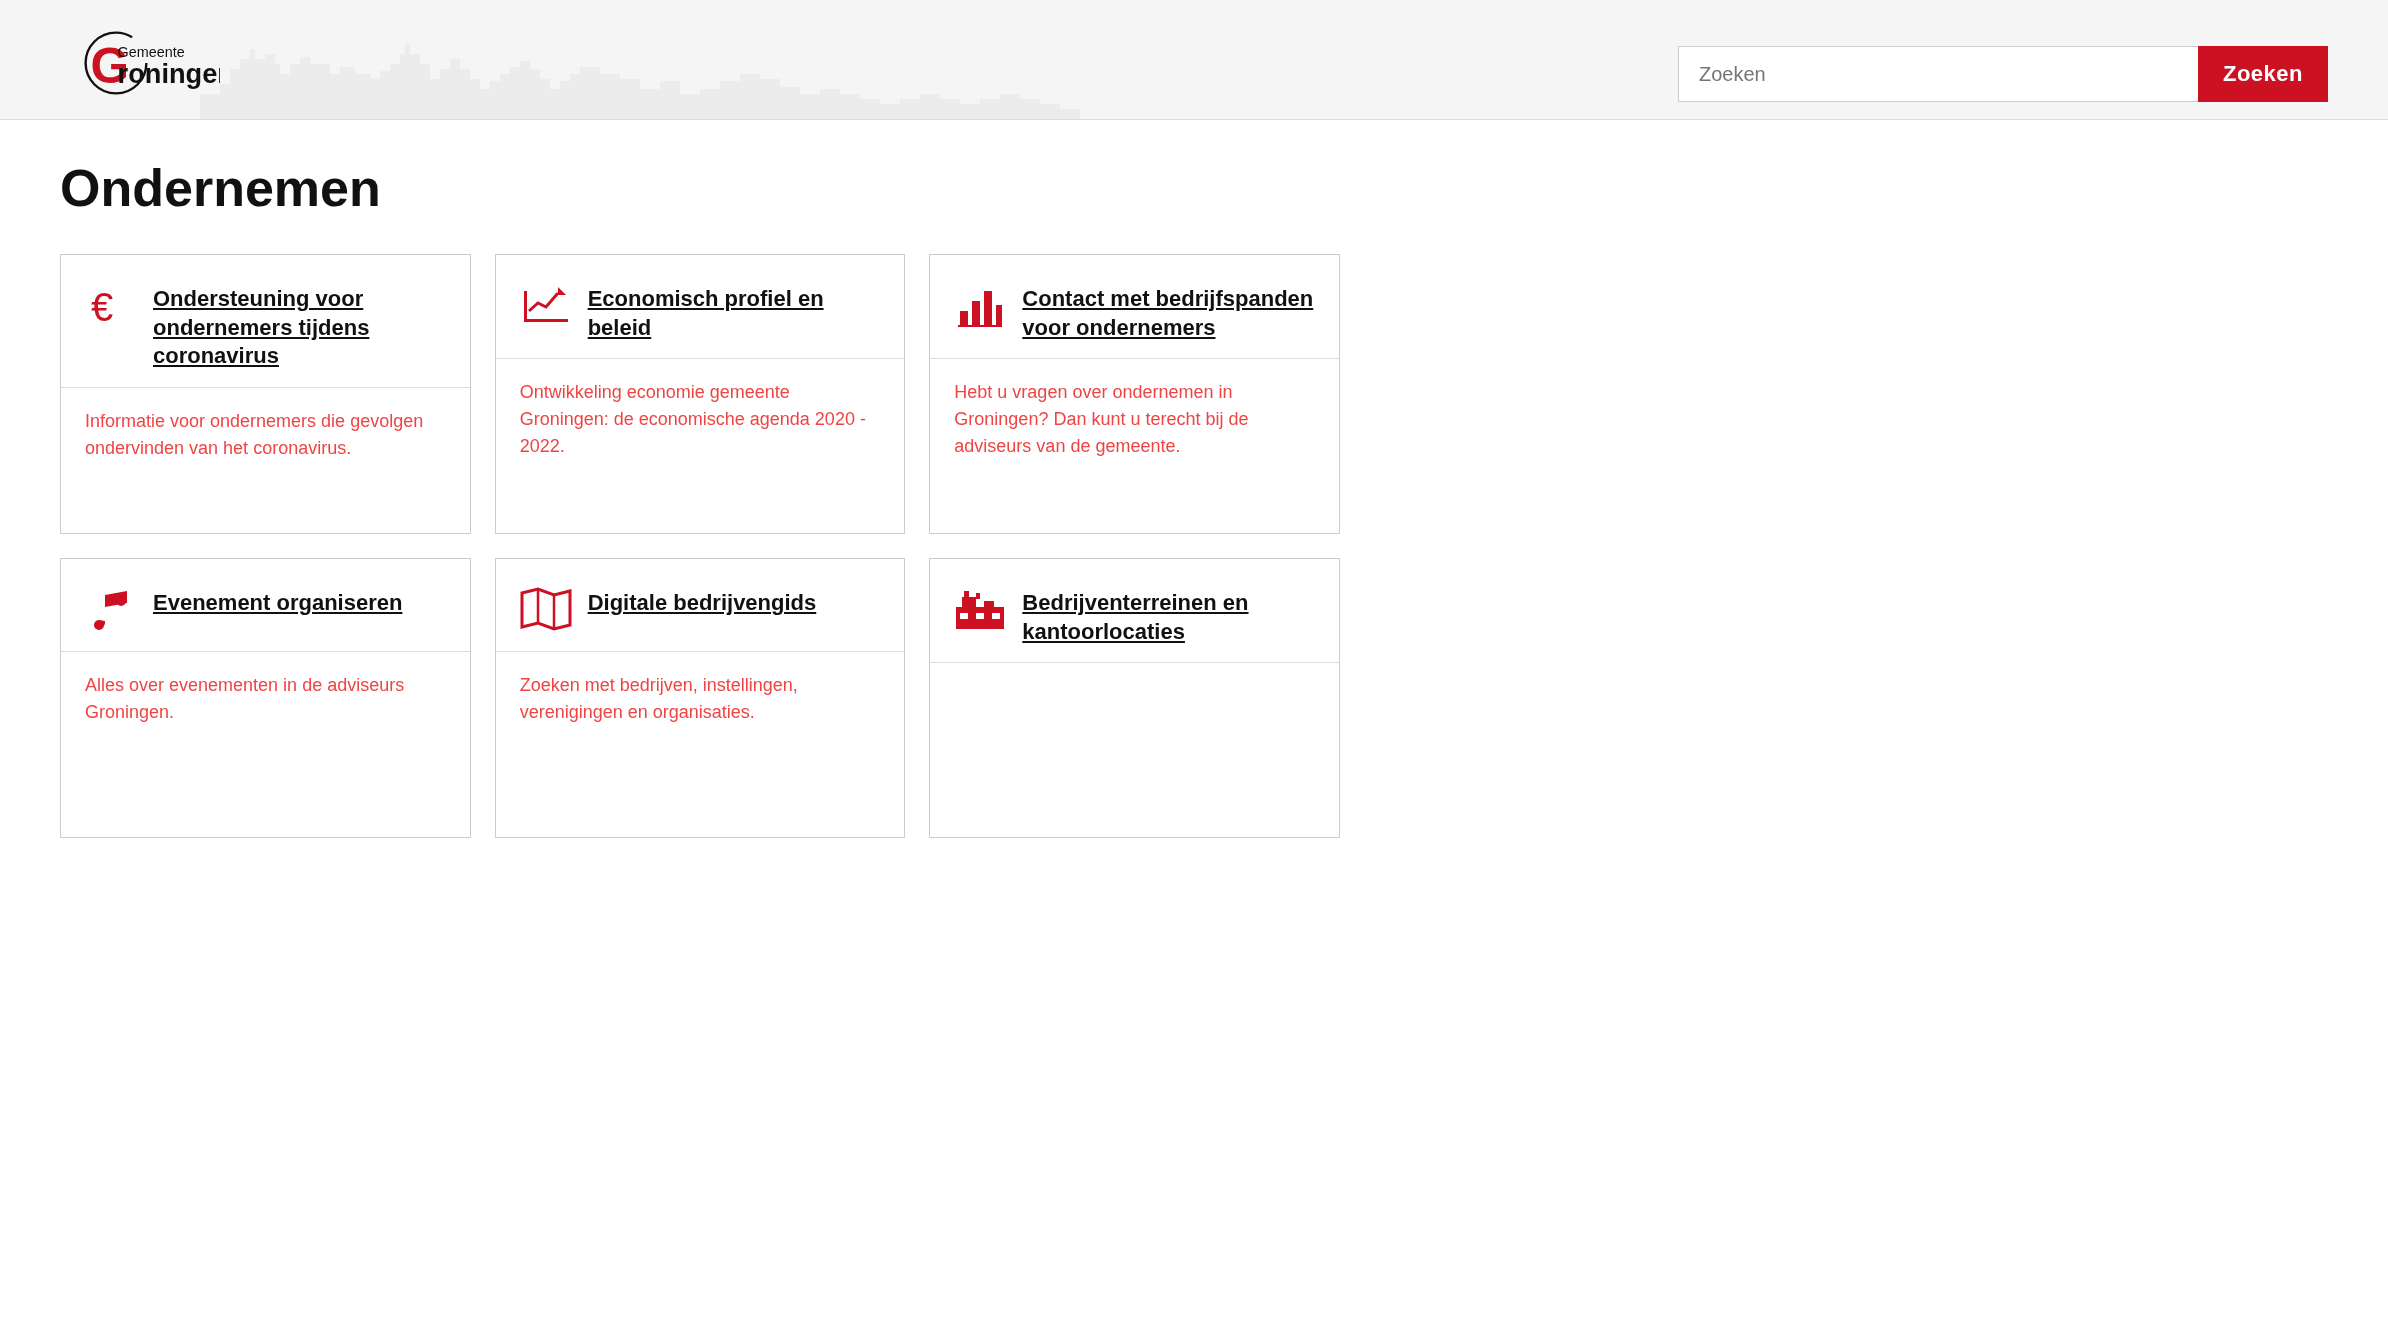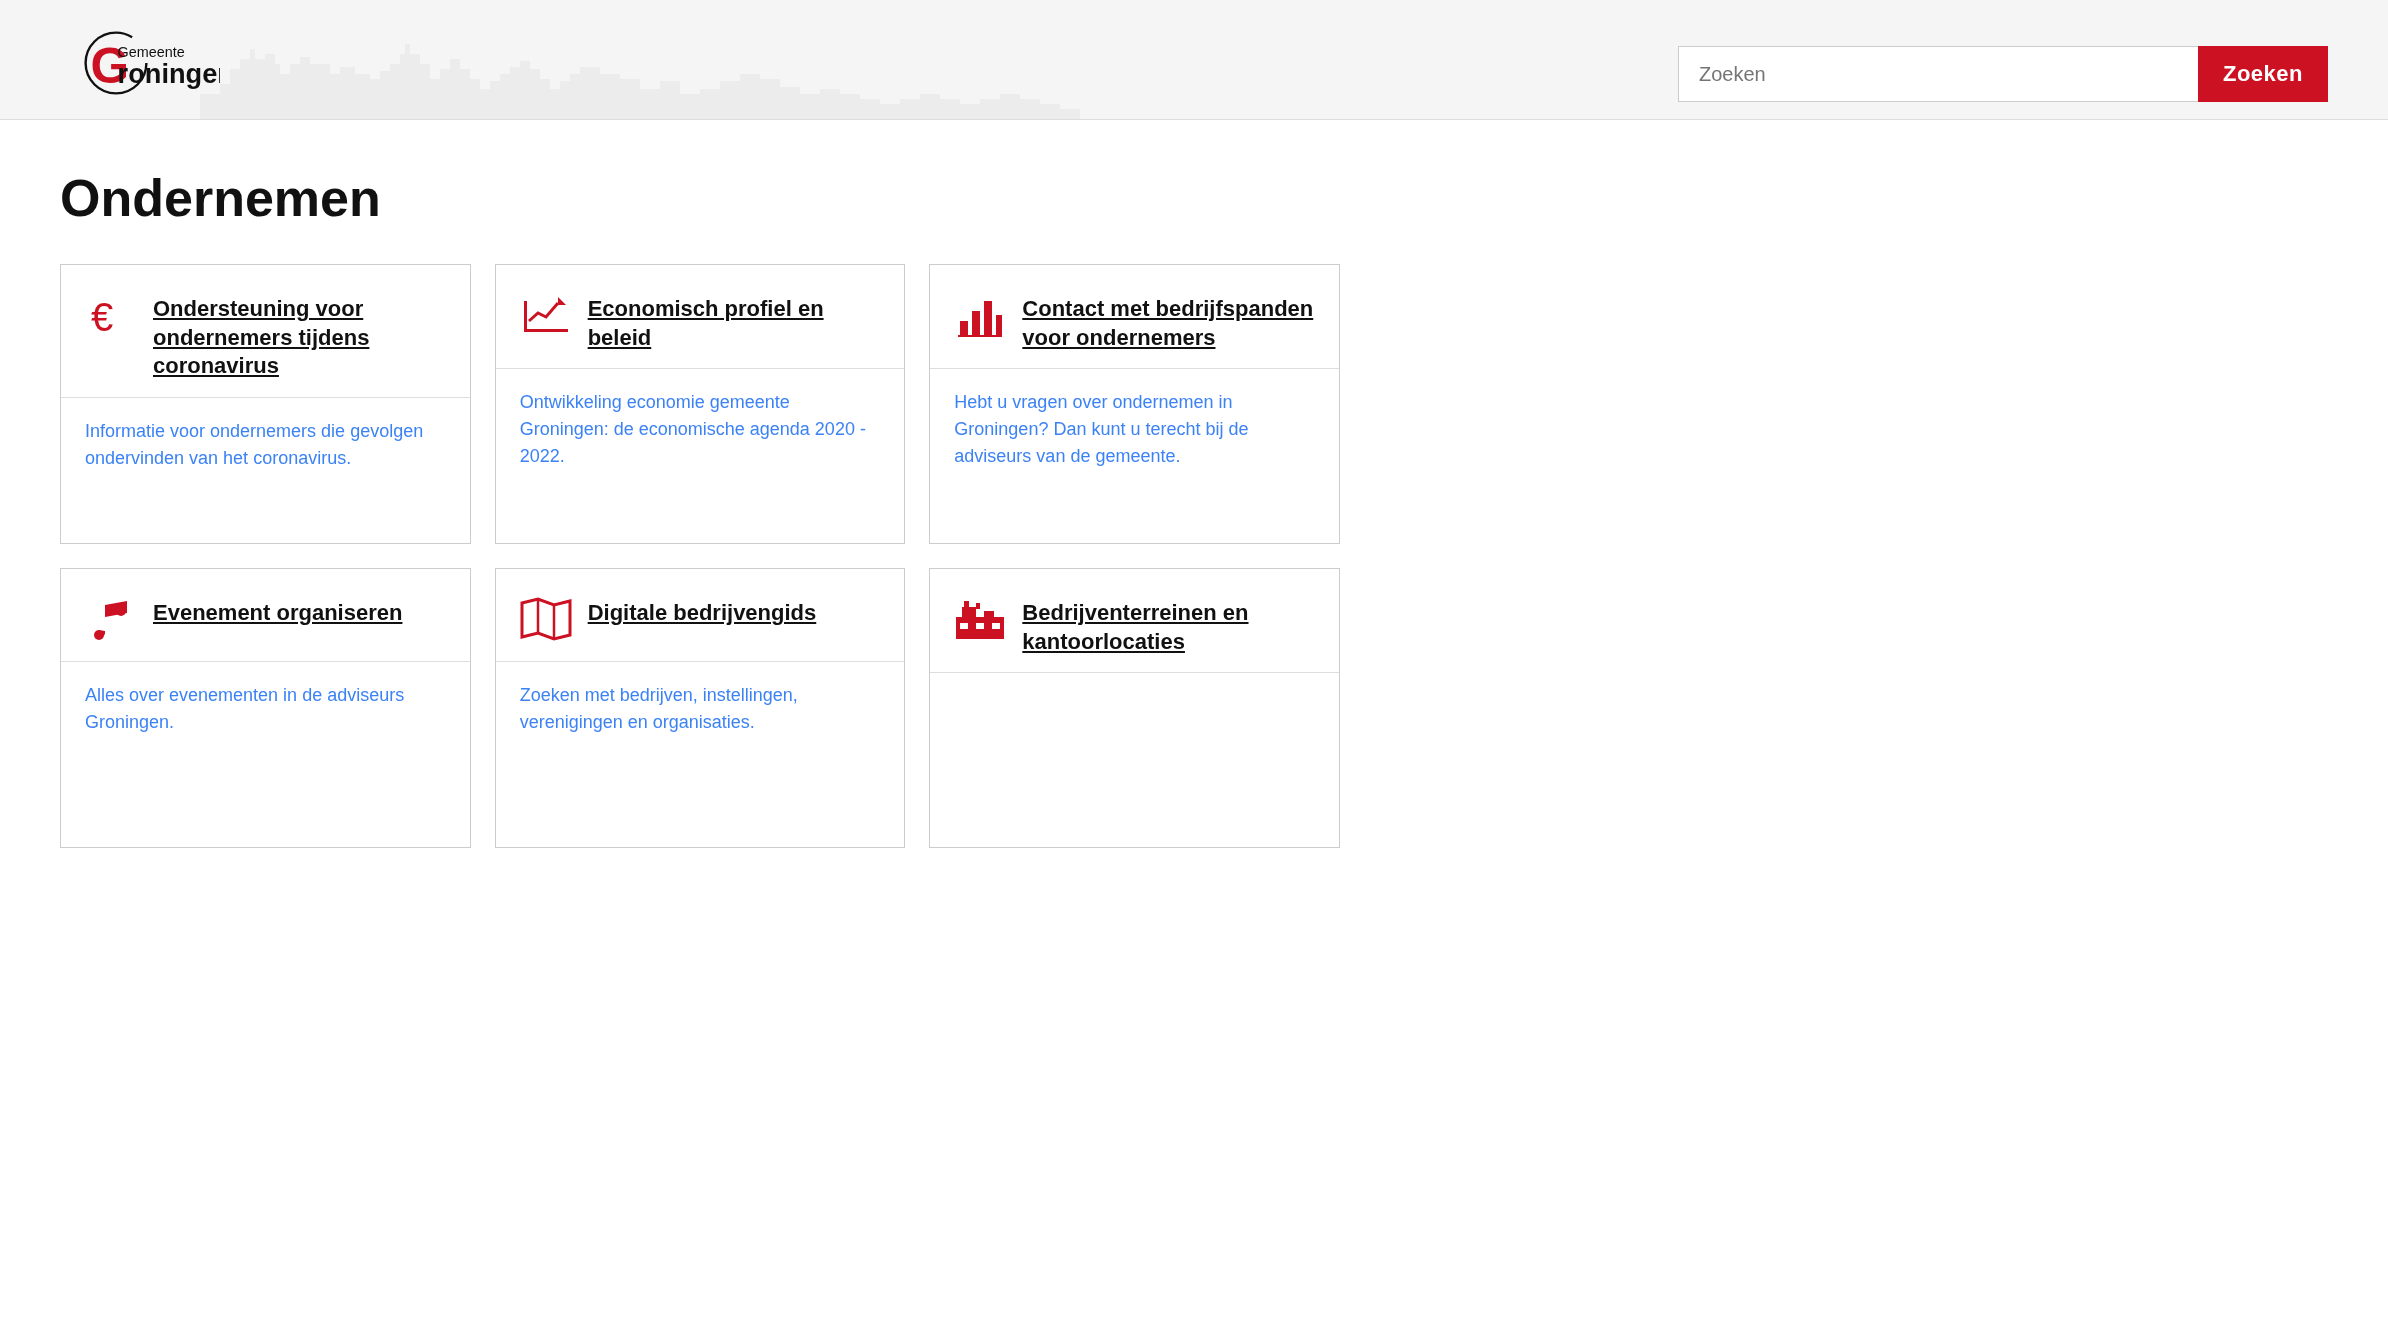--- a/index.html
+++ b/index.html
@@ -71,21 +71,21 @@
       color: #fff;
       border: none;
       font-size: 22px;
       font-weight: bold;
       cursor: pointer;
       letter-spacing: 0.5px;
     }
 
     
     .main {
-      padding: 48px 60px 60px 60px;
+      padding: 38px 60px 60px 60px;
       max-width: 1400px;
     }
 
     .page-title {
       font-size: 52px;
       font-weight: 700;
       color: #111;
       margin-bottom: 36px;
     }
 
@@ -125,21 +125,21 @@
       font-weight: 700;
       color: #111;
       text-decoration: underline;
       line-height: 1.3;
       margin-top: 6px;
     }
 
     .card-bottom {
       padding: 20px 24px;
       font-size: 18px;
-      color: #3b82f6;
+      color: #ef4444;
       line-height: 1.5;
     }
 
     
     svg.icon { fill: #cc1122; }
   </style>
 </head>
 <body>
 
 <div class="header">

